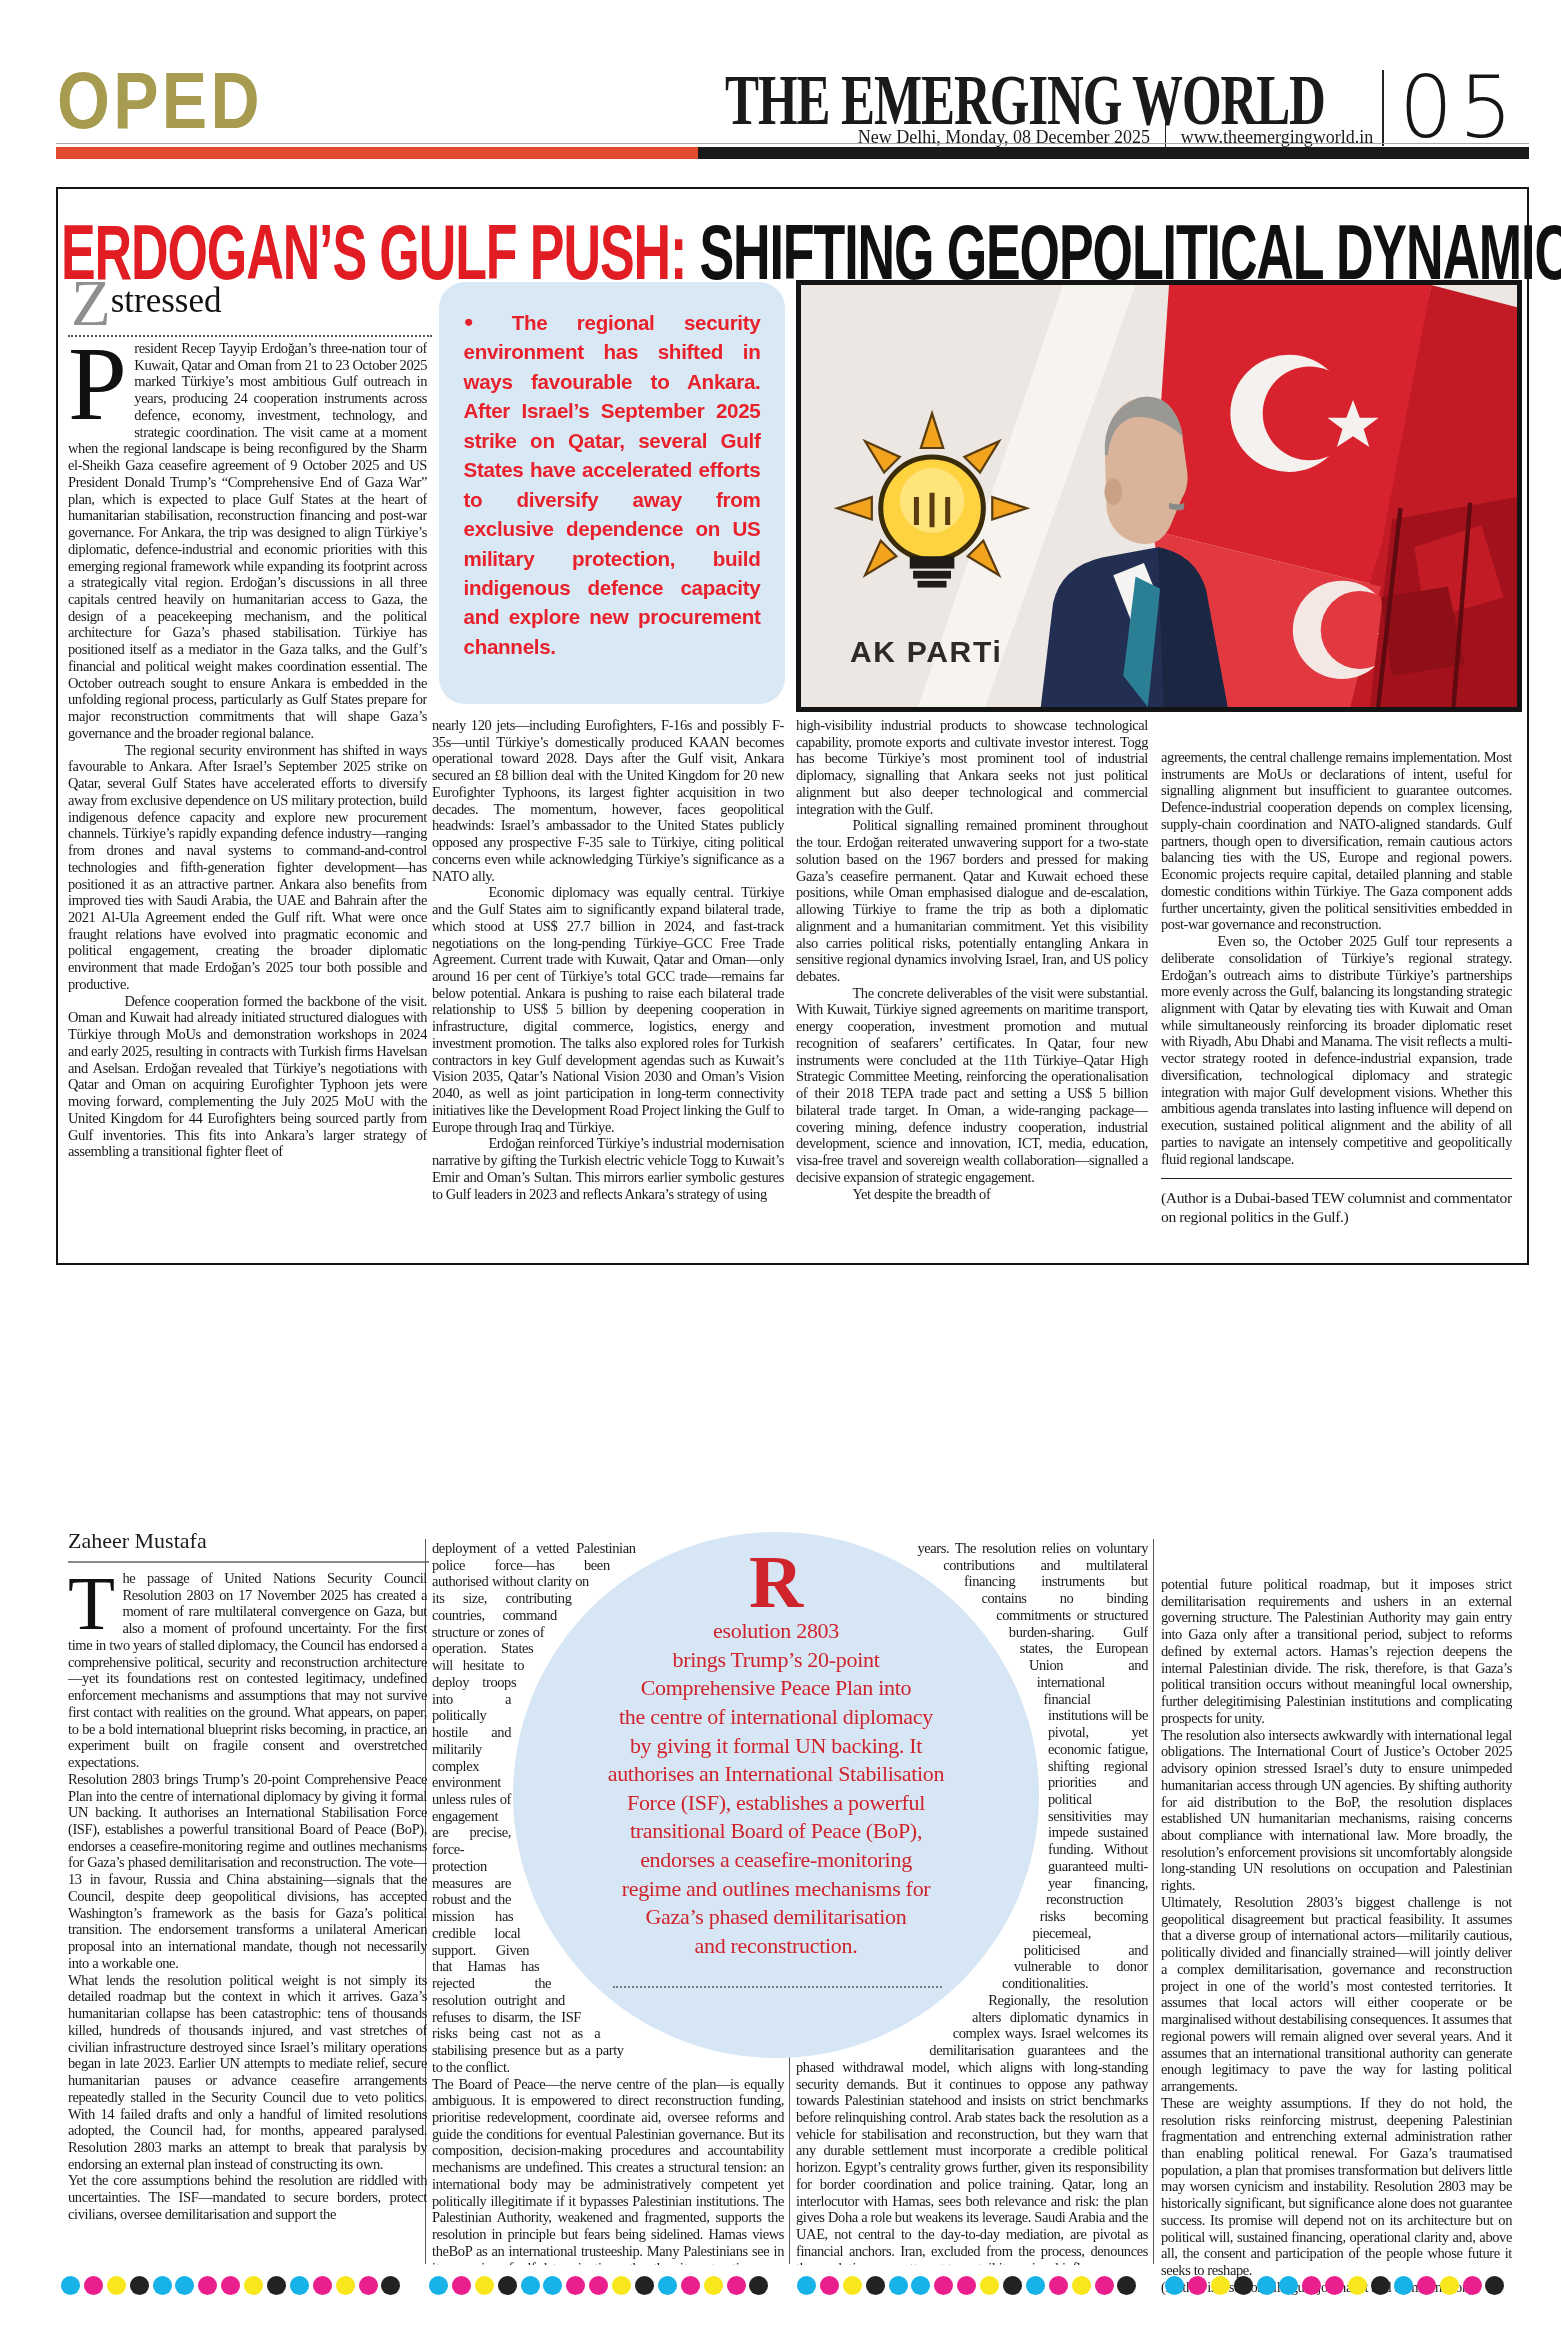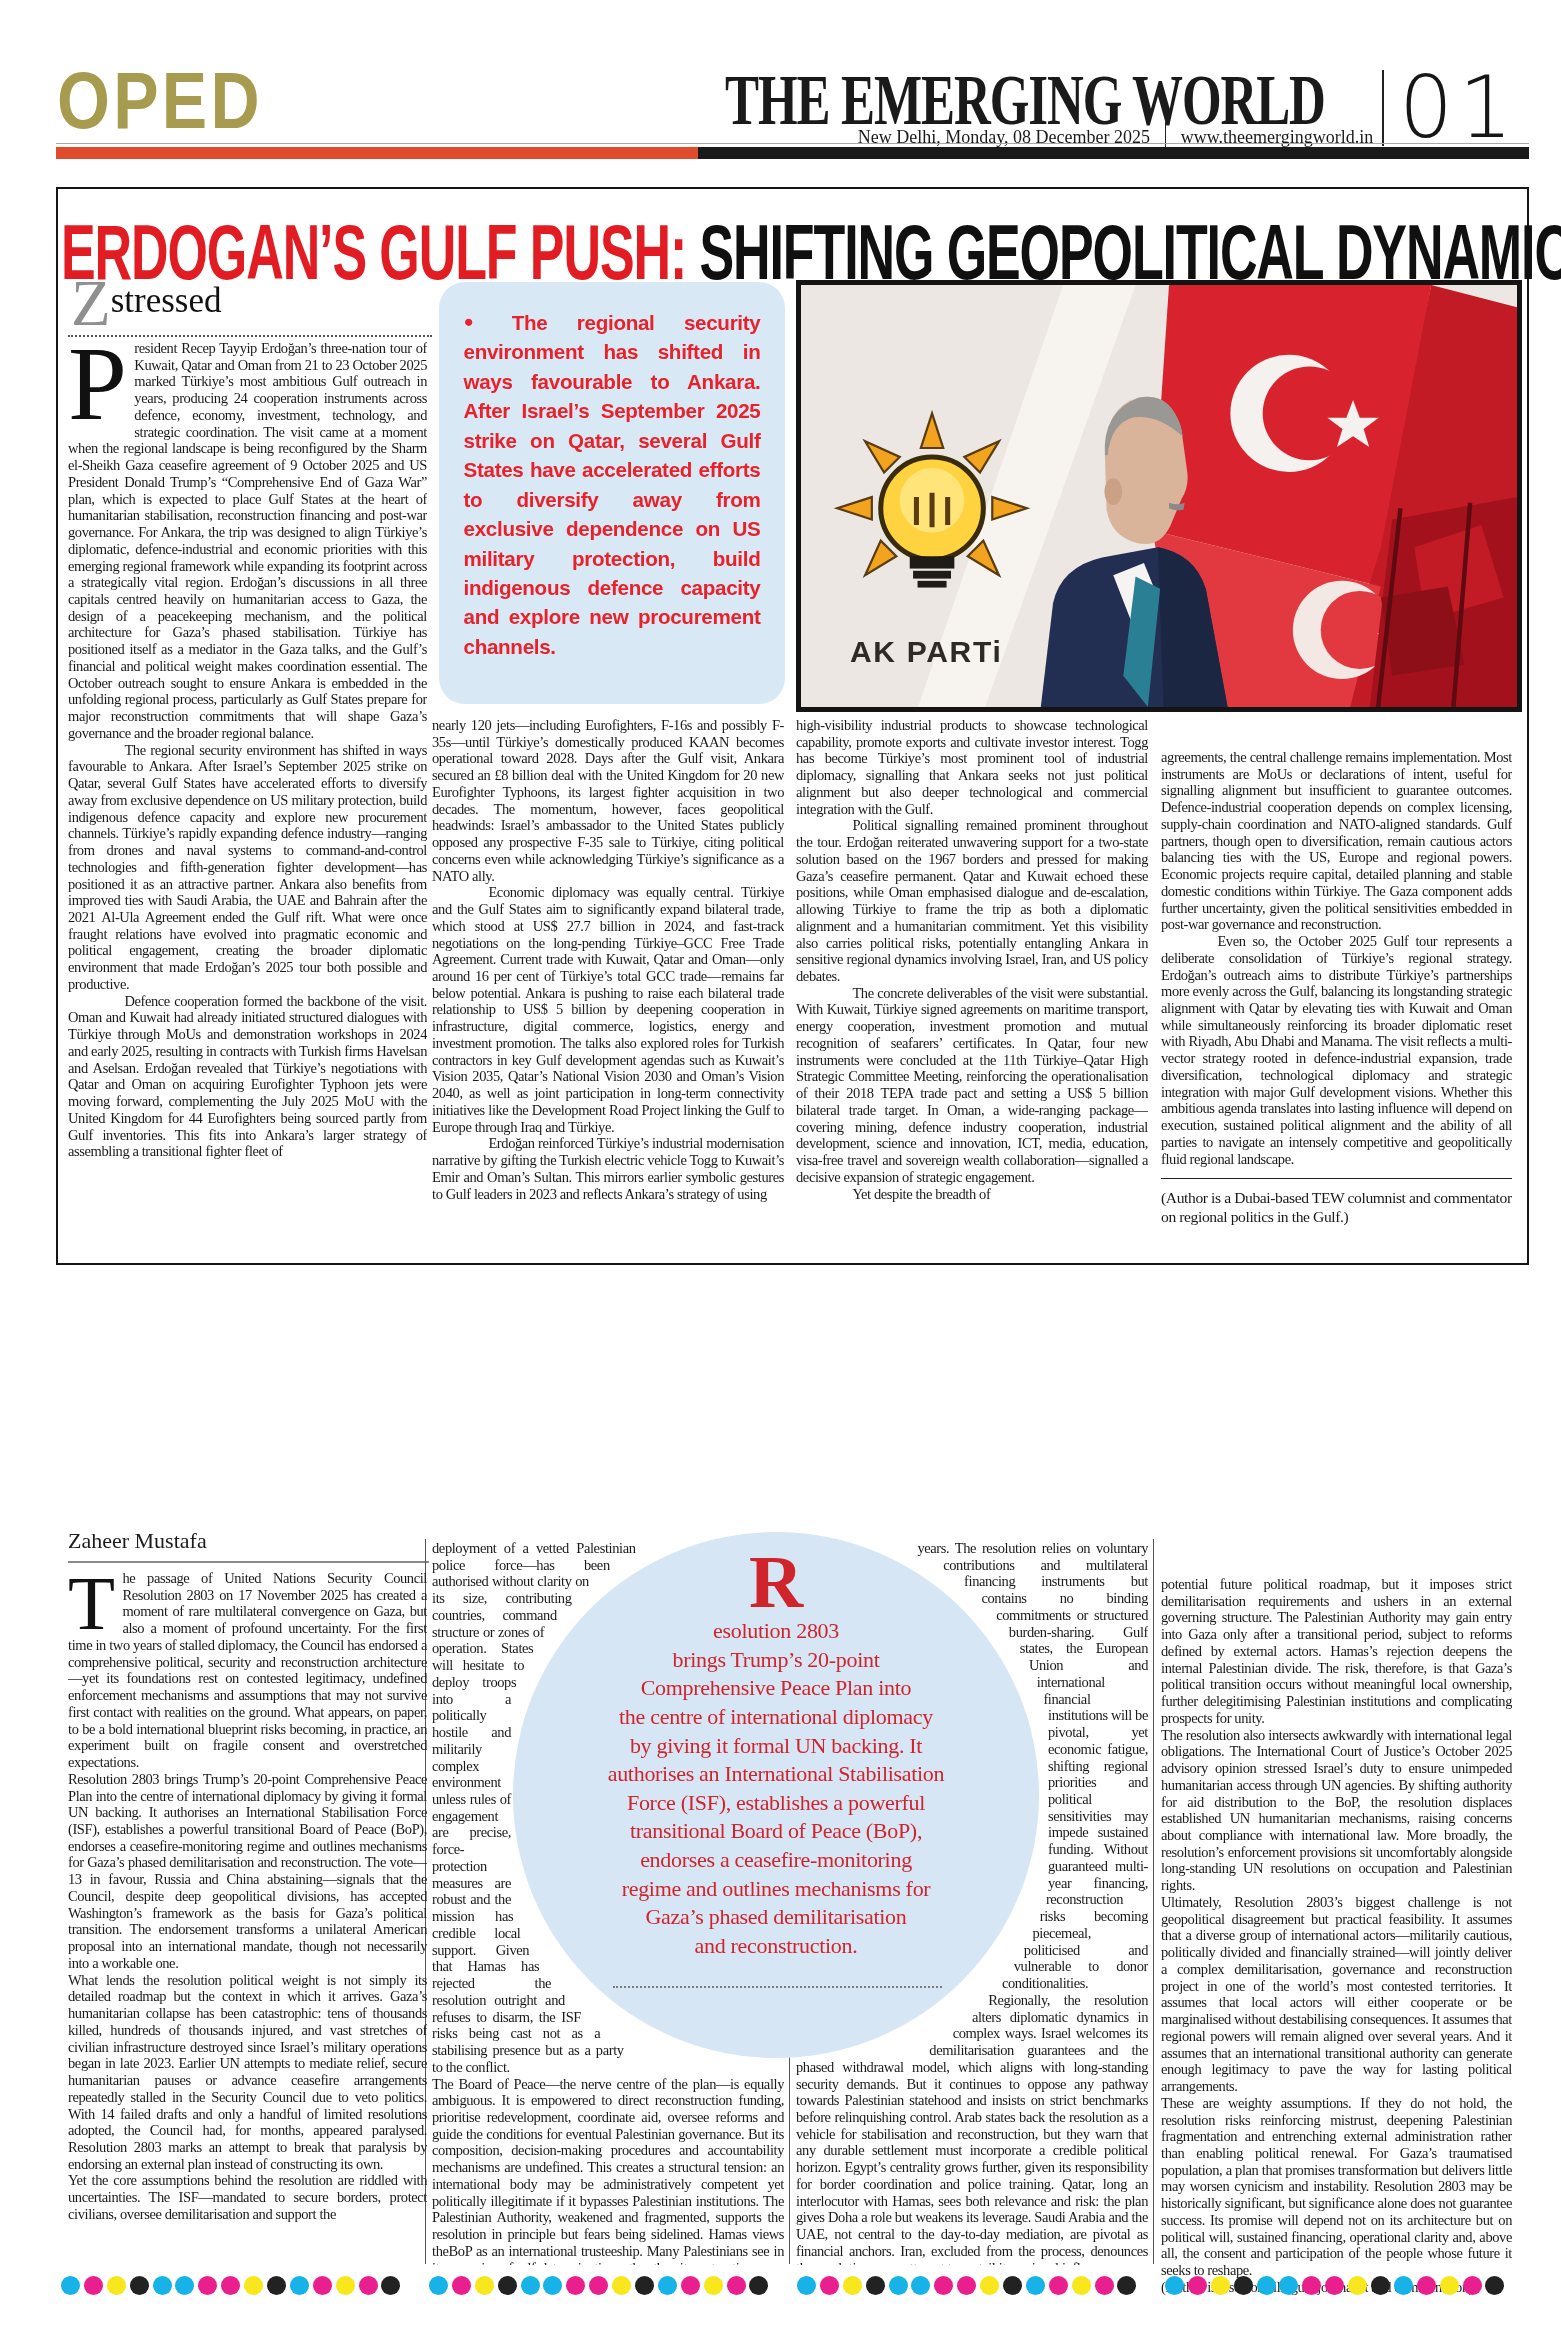--- a/index.html
+++ b/index.html
@@ -102,21 +102,21 @@
 
   <div class="abs mast-wrap">
     <span class="mast-inner">THE EMERGING WORLD</span>
   </div>
   <div class="abs dateline-row">
     <span class="dl">New Delhi, Monday, 08 December 2025</span>
     <span class="dl-sep"></span>
     <span class="dl">www.theemergingworld.in</span>
   </div>
   <div class="abs pg-rule"></div>
-  <div class="abs pagenum">01</div>
+  <div class="abs pagenum">05</div>
   <div class="abs hdr-thinline"></div>
   <div class="abs hdr-bar-red"></div>
   <div class="abs hdr-bar-black"></div>
 
   <div class="abs a1-frame"></div>
 
   <div class="abs a1-headline">
     <span class="hl-inner">
       <span class="hl-red">ERDOGAN’S GULF PUSH: </span><span class="hl-black">SHIFTING GEOPOLITICAL DYNAMICS</span>
     </span>

